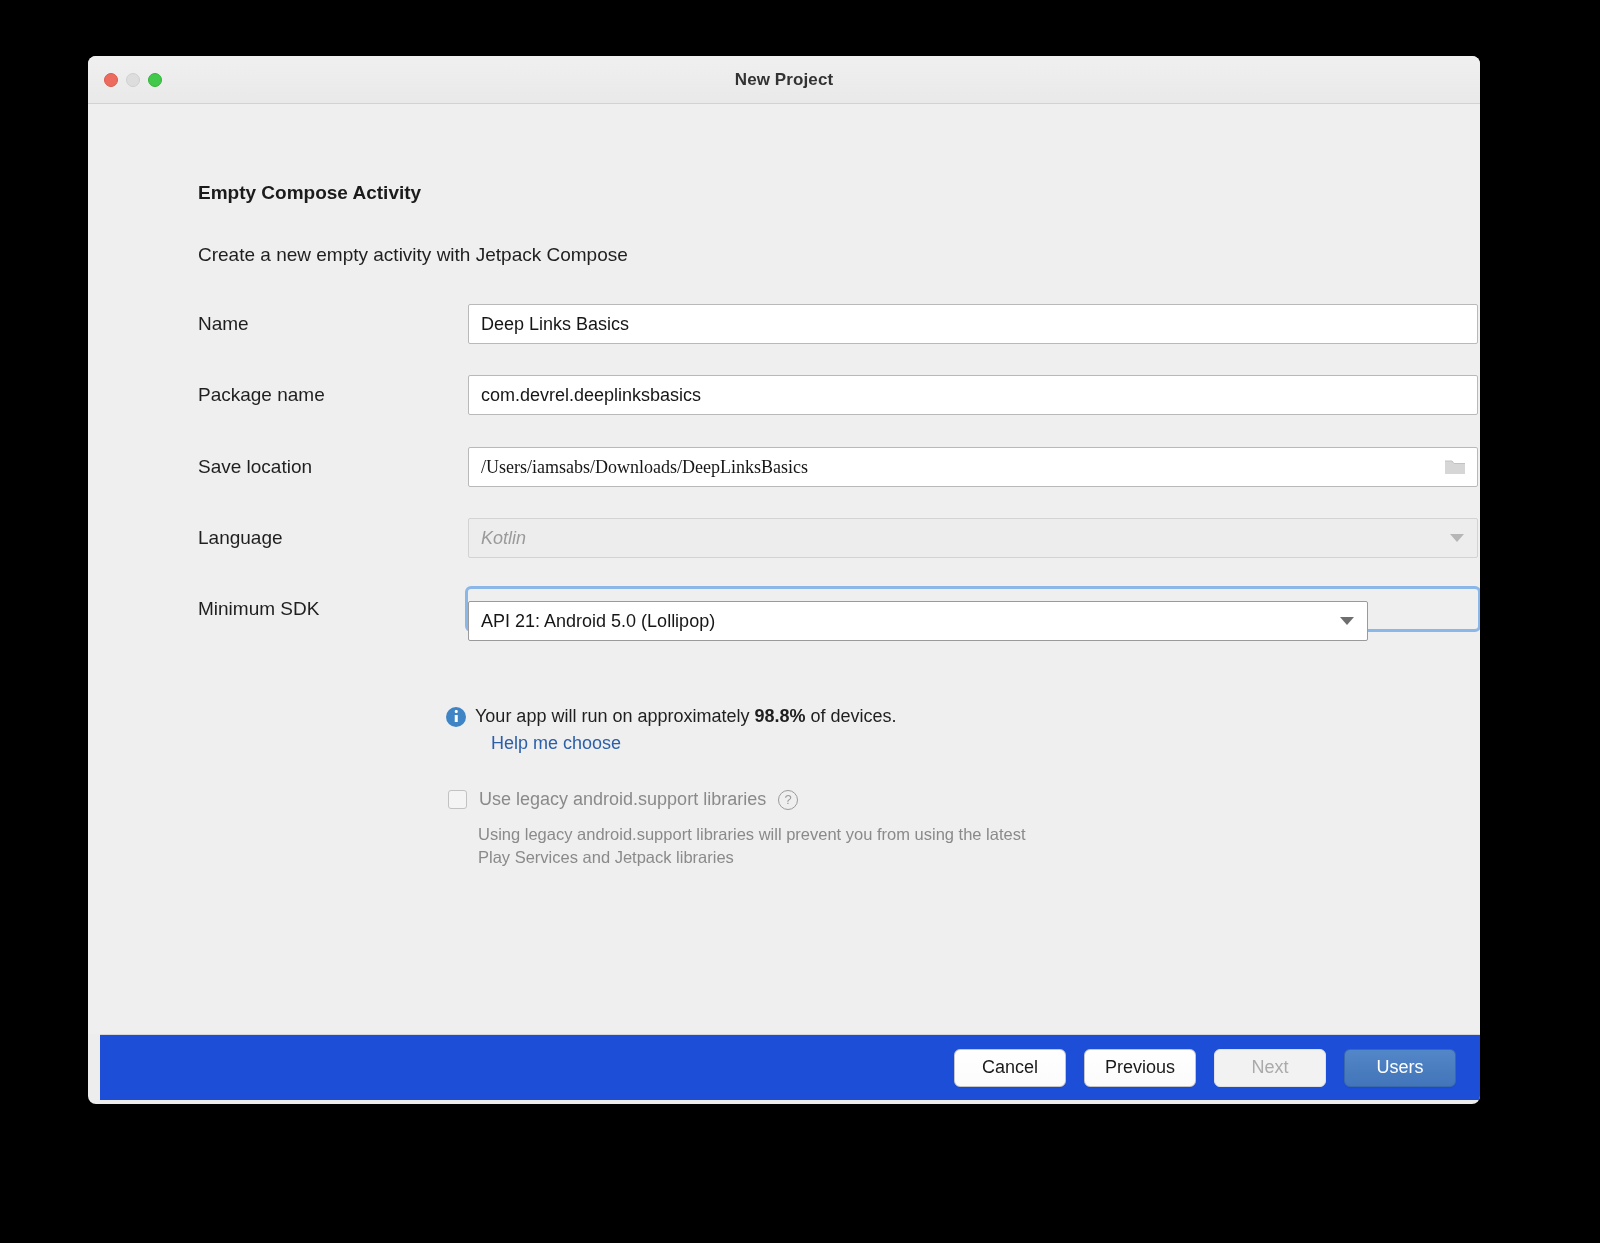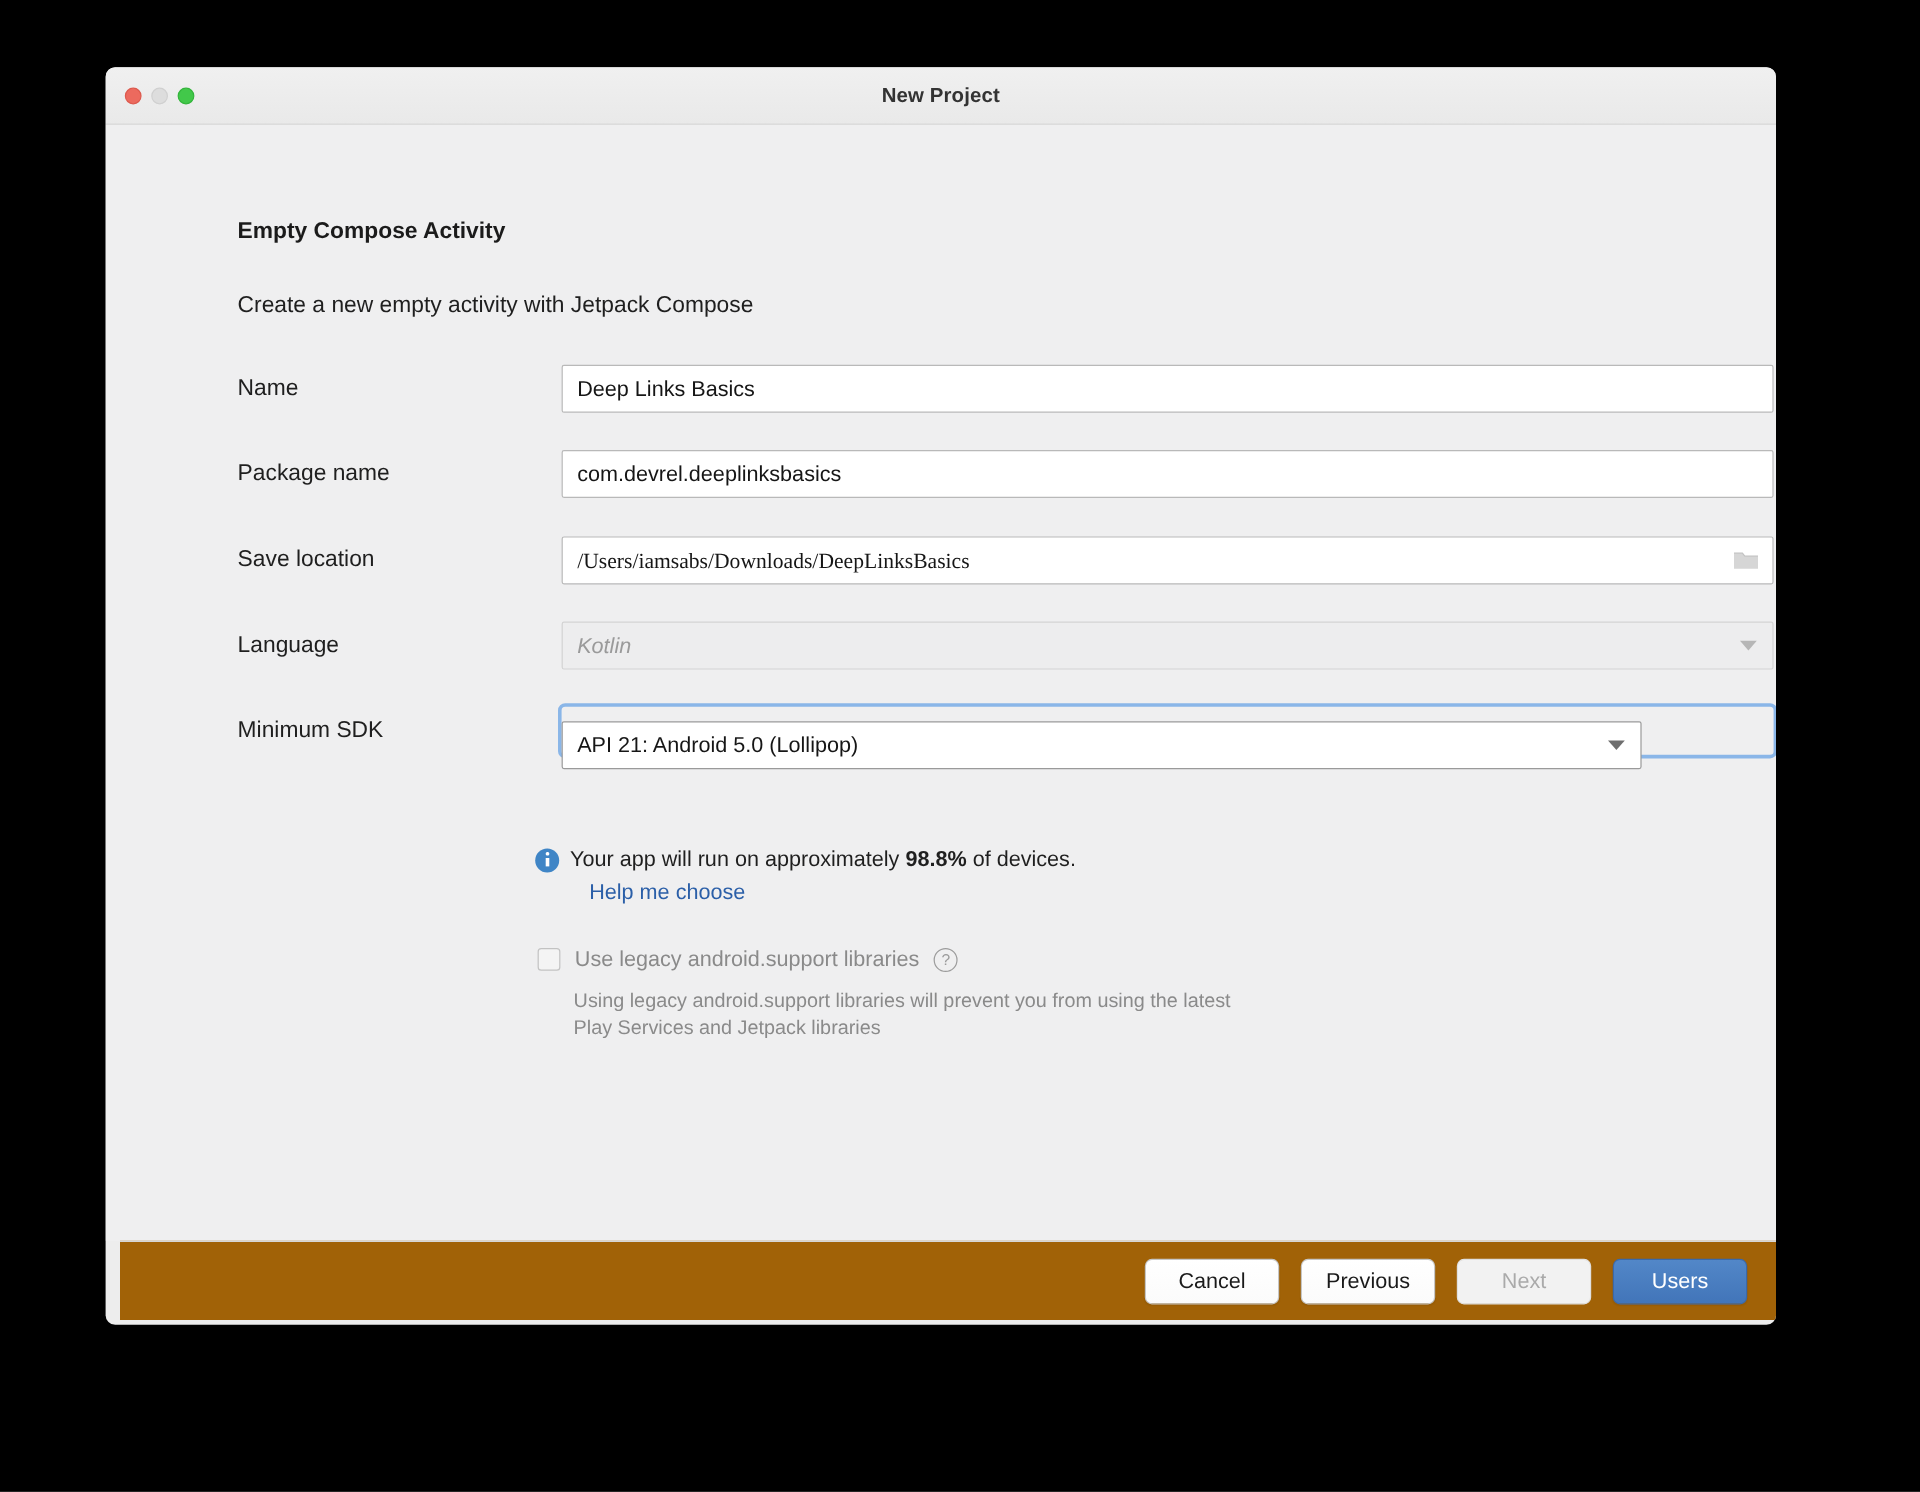--- a/index.html
+++ b/index.html
@@ -239,21 +239,21 @@
     font-size: 16.5px;
     line-height: 1.42;
     color: #8a8a8a;
     width: 560px;
   }
 
   
   .footer {
     position: relative;
     height: 66px;
-    background: #a16207;
+    background: #1d4ed8;
     border-top: 1px solid #d6d6d6;
     margin-left: 12px;
   }
   .buttons {
     position: absolute;
     right: 24px; top: 50%;
     transform: translateY(-50%);
     display: flex;
     gap: 18px;
   }

